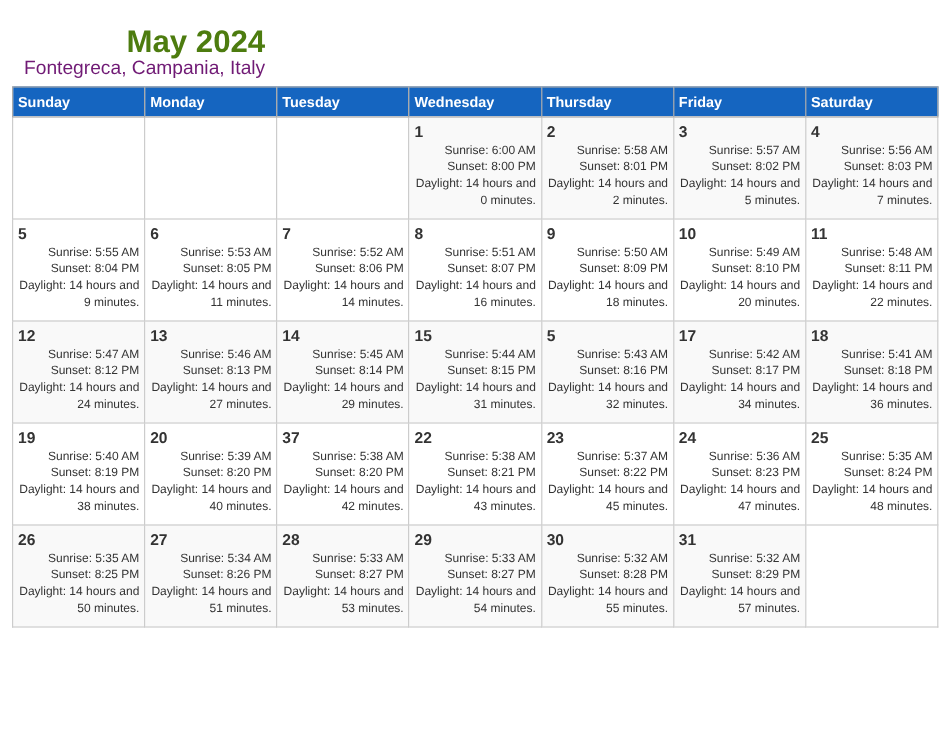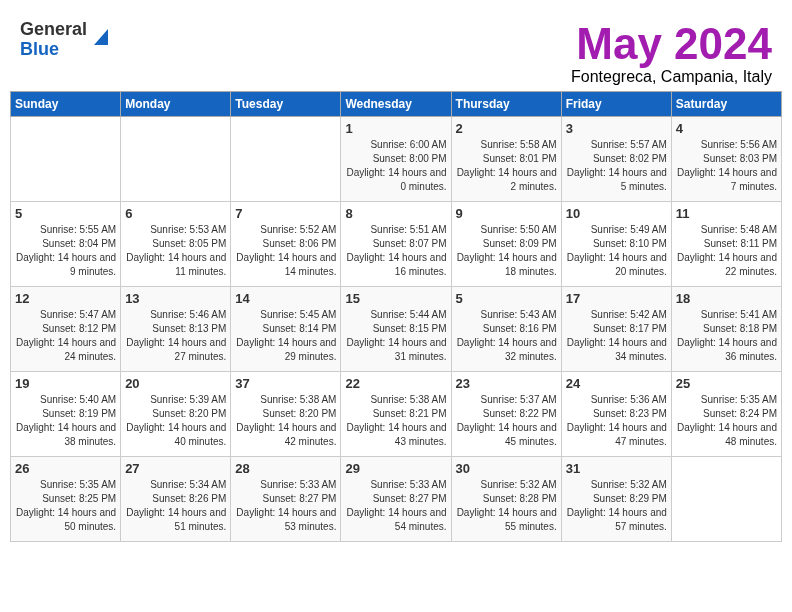--- a/index.html
+++ b/index.html
@@ -24,28 +24,28 @@
       font-size: 18px;
       font-weight: bold;
       line-height: 1.1;
     }
     .logo-text .general { color: #333; }
     .logo-text .blue { color: #1565c0; }
     .title-block {
       text-align: right;
     }
     .month-title {
-      font-size: 44px;
-      font-weight: bold;
-      color: #a21caf;
+      font-size: 26px;
+      font-weight: bold;
+      color: #4d7c0f;
       line-height: 1.1;
     }
     .location {
       font-size: 16px;
-      color: #000000;
+      color: #701a75;
     }
     table {
       width: 100%;
       border-collapse: collapse;
       table-layout: fixed;
       border-radius: 18px;
     }
     thead th {
       background-color: #1565c0;
       color: #fff;
@@ -80,31 +80,20 @@
       text-align: right;
     }
     .empty-cell {
       background: #fff !important;
     }
   </style>
 </head>
 <body>
 
 <div class="header">
-  <div class="logo">
-    <div>
-      <div class="logo-text">
-        <span class="general">General</span><br>
-        <span class="blue">Blue</span>
-      </div>
-    </div>
-    <svg width="22" height="22" viewBox="0 0 22 22" style="margin-left:3px; margin-top:-8px;">
-      <polygon points="4,20 18,20 18,4" fill="#1565c0"></polygon>
-    </svg>
-  </div>
   <div class="title-block">
     <div class="month-title">May 2024</div>
     <div class="location">Fontegreca, Campania, Italy</div>
   </div>
 </div>
 
 <table>
   <thead>
     <tr id="header-row">
     <th>Sunday</th>

